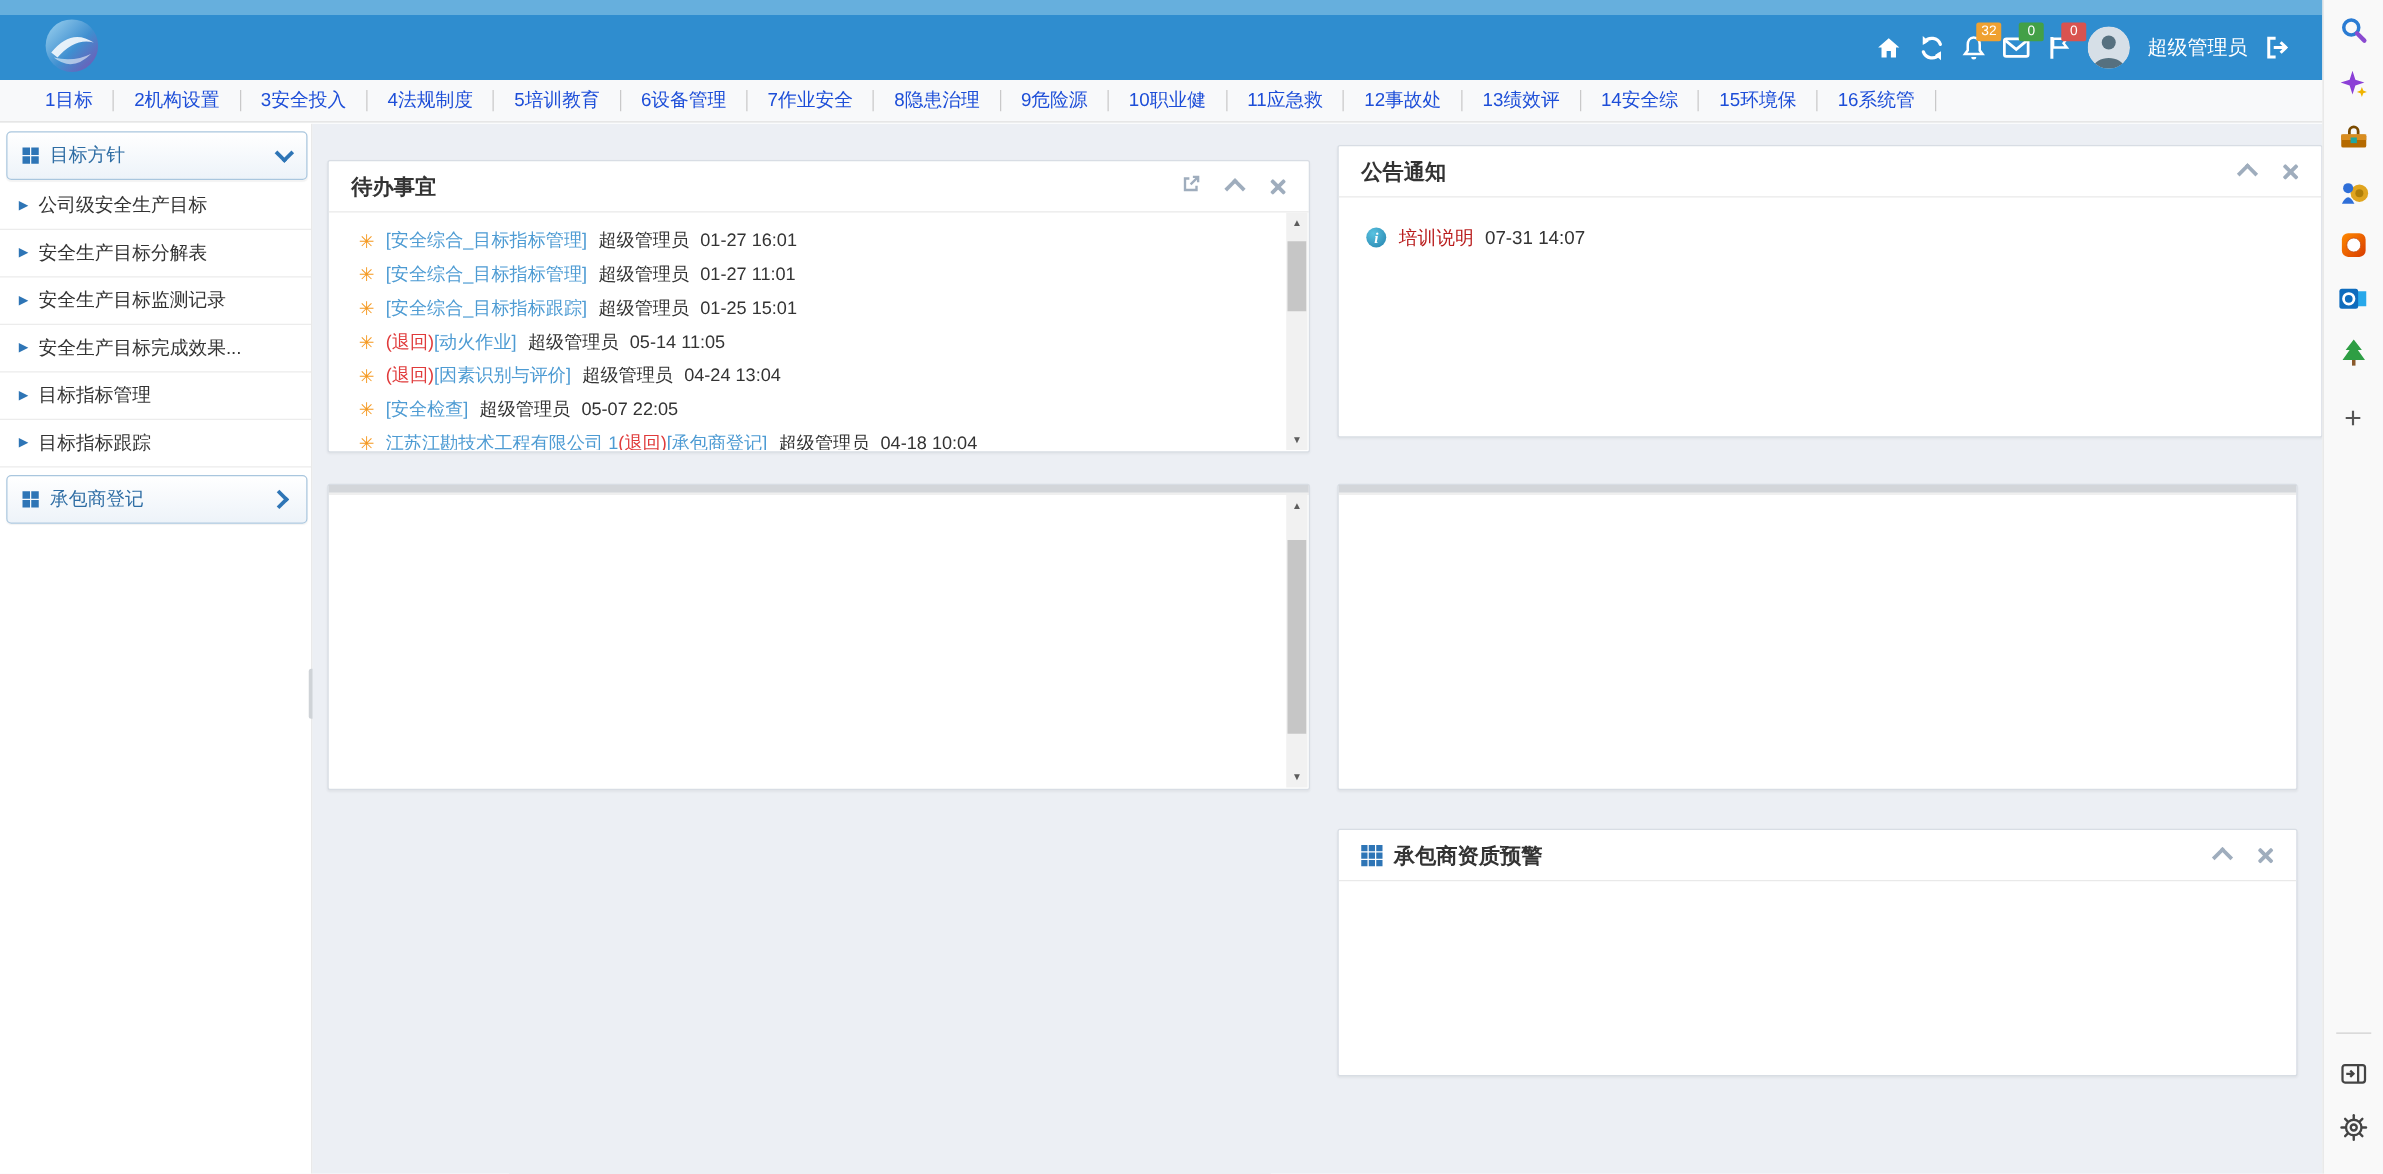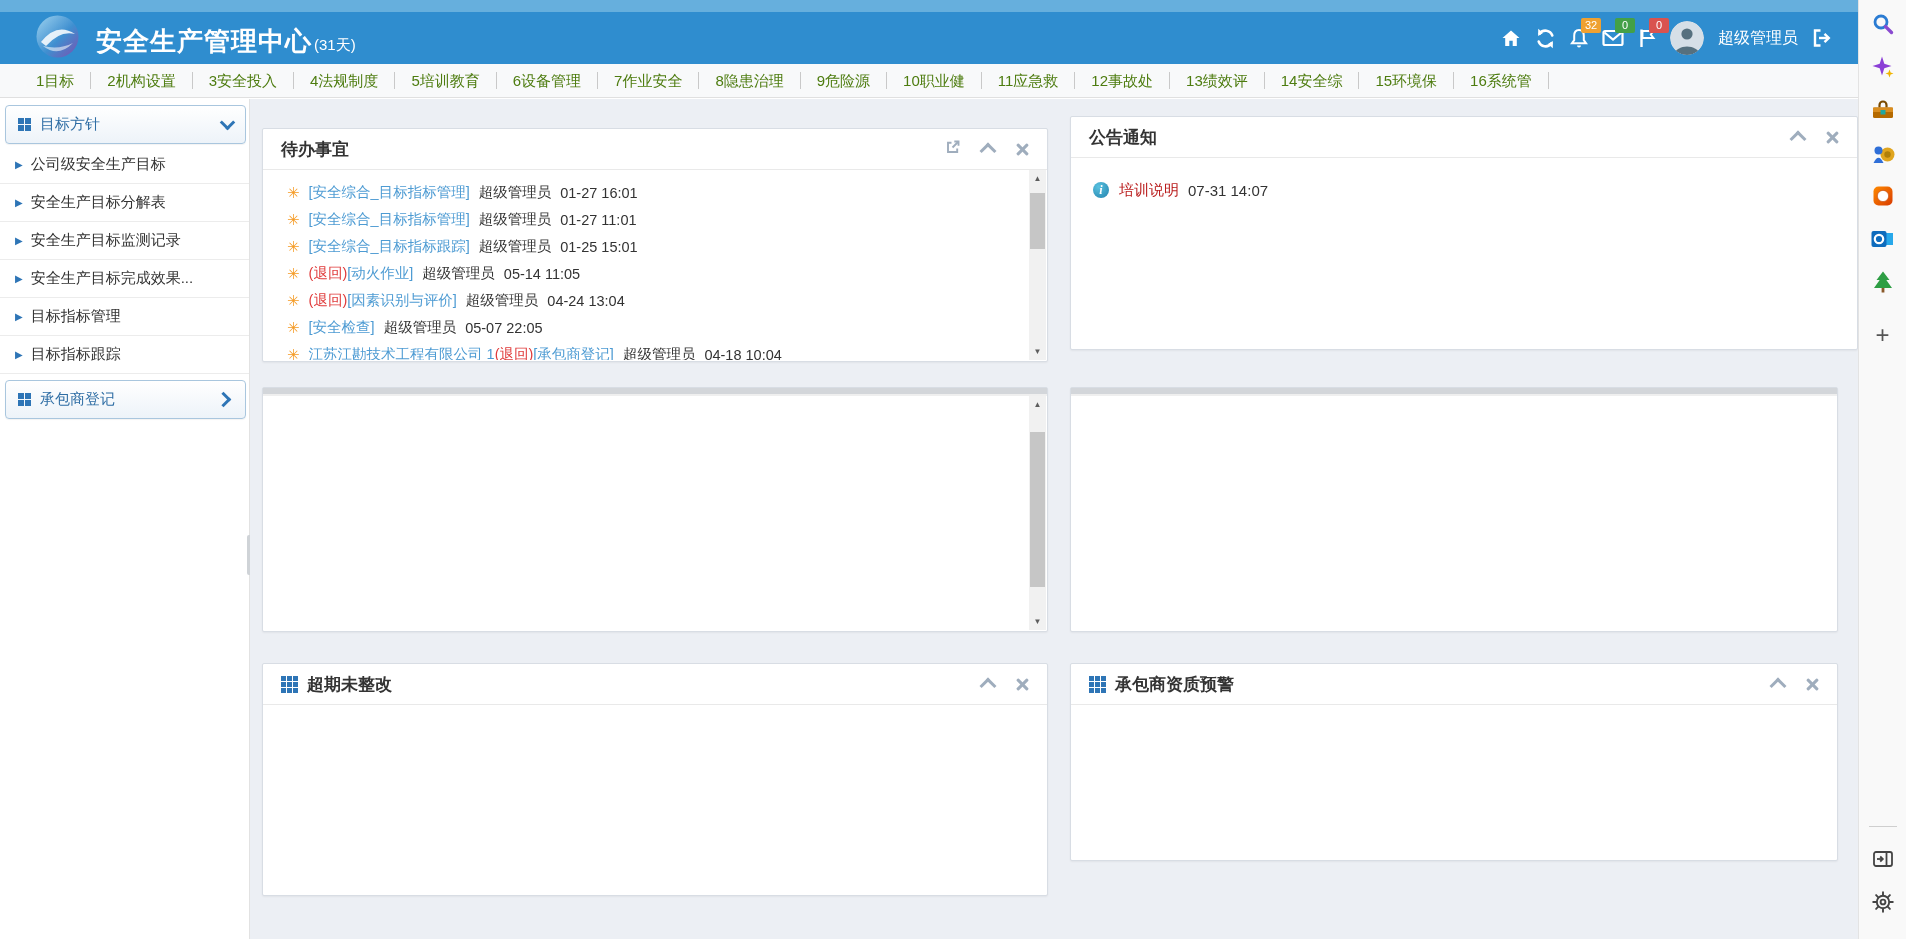--- a/index.html
+++ b/index.html
@@ -20,21 +20,21 @@
   .badge{position:absolute;top:-9px;left:13px;min-width:12px;padding:1px 4px;border-radius:2px;
          font-size:11px;line-height:13px;color:#fff;text-align:center;}
   .badge.orange{background:#efa131;}
   .badge.green{background:#43a047;}
   .badge.red{background:#d9534f;}
   #hdr-user{font-size:16px;margin-left:2px;white-space:nowrap;}
   #avatar{width:34px;height:34px;border-radius:50%;overflow:hidden;}
   
   #modnav{position:absolute;left:0;top:64px;width:1858px;height:34px;background:#f8f9fa;
           border-bottom:1px solid #e0e0e0;display:flex;align-items:center;padding-left:20px;box-sizing:border-box;}
-  .nav-item{font-size:15px;color:#4d7c0f;padding:0 16px;line-height:17px;border-right:1px solid #c9c9c9;cursor:pointer;white-space:nowrap;}
+  .nav-item{font-size:15px;color:#1d4ed8;padding:0 16px;line-height:17px;border-right:1px solid #c9c9c9;cursor:pointer;white-space:nowrap;}
   
   #sidebar{position:absolute;left:0;top:99px;width:250px;bottom:0;background:#fff;border-right:1px solid #e2e2e2;box-sizing:border-box;}
   .side-box{margin:6px 3px 0 5px;height:37px;border:1px solid #a9c6de;border-radius:4px;
             background:linear-gradient(#ffffff,#edf3f9);display:flex;align-items:center;
             padding:0 12px;color:#2e6da4;font-size:15px;cursor:pointer;box-shadow:0 1px 1px rgba(0,0,0,.05);}
   .grid4{width:13px;height:13px;position:relative;margin-right:9px;flex:none;}
   .grid4 i{position:absolute;width:6px;height:6px;background:#2e75b6;}
   .grid4 i:nth-child(1){left:0;top:0;} .grid4 i:nth-child(2){left:7px;top:0;}
   .grid4 i:nth-child(3){left:0;top:7px;} .grid4 i:nth-child(4){left:7px;top:7px;}
   .chev{width:8px;height:8px;margin-left:auto;flex:none;}
@@ -106,23 +106,20 @@
         <stop offset="0" stop-color="#9fd4f0"></stop>
             <stop offset="0.55" stop-color="#3f8fd0"></stop>
             <stop offset="1" stop-color="#7b4fb0"></stop>
       </linearGradient>
         </defs>
       <circle cx="23.5" cy="23.5" r="21" fill="url(#lg)"></circle>
       <path d="M7 29 Q23 9 41 21 Q26 17 12 33 Z" fill="rgba(255,255,255,0.85)"></path>
       <path d="M9 33 Q24 45 39 30 Q25 37 9 33 Z" fill="rgba(255,255,255,0.55)"></path>
     </svg>
   </div>
-  <div id="title-wrap">
-    <span id="app-title">安全生产管理中心</span><span id="app-days">(31天)</span>
-  </div>
   <div id="hdr-right">
     <span class="hicon">
       <svg width="20" height="19" viewBox="0 0 20 19">
           <path d="M10 1.5 L1.5 9 H4.2 V17 H8.3 V11.7 H11.7 V17 H15.8 V9 H18.5 Z" fill="#fff"></path>
         </svg>
     </span>
     <span class="hicon">
       <svg width="21" height="21" viewBox="0 0 21 21">
         <path d="M17.3 7.5 A7.3 7.3 0 0 0 4.6 5.6" stroke="#fff" stroke-width="2.6" fill="none" stroke-linecap="round"></path>
         <polygon points="3.2,0.8 3.2,8 8,5" fill="#fff"></polygon>
@@ -380,40 +377,20 @@
       <span class="sb-btn up">▲</span>
       <span class="sb-thumb" style="top:36px;height:155px;"></span>
       <span class="sb-btn down">▼</span>
     </div>
   </div>
 
   <div class="panel" style="left:820px;top:288px;width:768px;height:245px;">
     <div class="hstrip"></div>
   </div>
 
-  <div class="panel" style="left:12px;top:564px;width:786px;height:233px;">
-    <div class="p-head">
-      <span class="grid9">
-          <i></i>
-          <i></i>
-          <i></i>
-          <i></i>
-          <i></i>
-          <i></i>
-          <i></i>
-          <i></i>
-          <i></i>
-        </span>
-      <span class="p-title">超期未整改</span>
-      <span class="p-icons">
-        <span class="ic-collapse"></span>
-        <span class="ic-x"></span>
-      </span>
-    </div>
-  </div>
 
   <div class="panel" style="left:820px;top:564px;width:768px;height:198px;">
     <div class="p-head">
       <span class="grid9">
           <i></i>
           <i></i>
           <i></i>
           <i></i>
           <i></i>
           <i></i>

